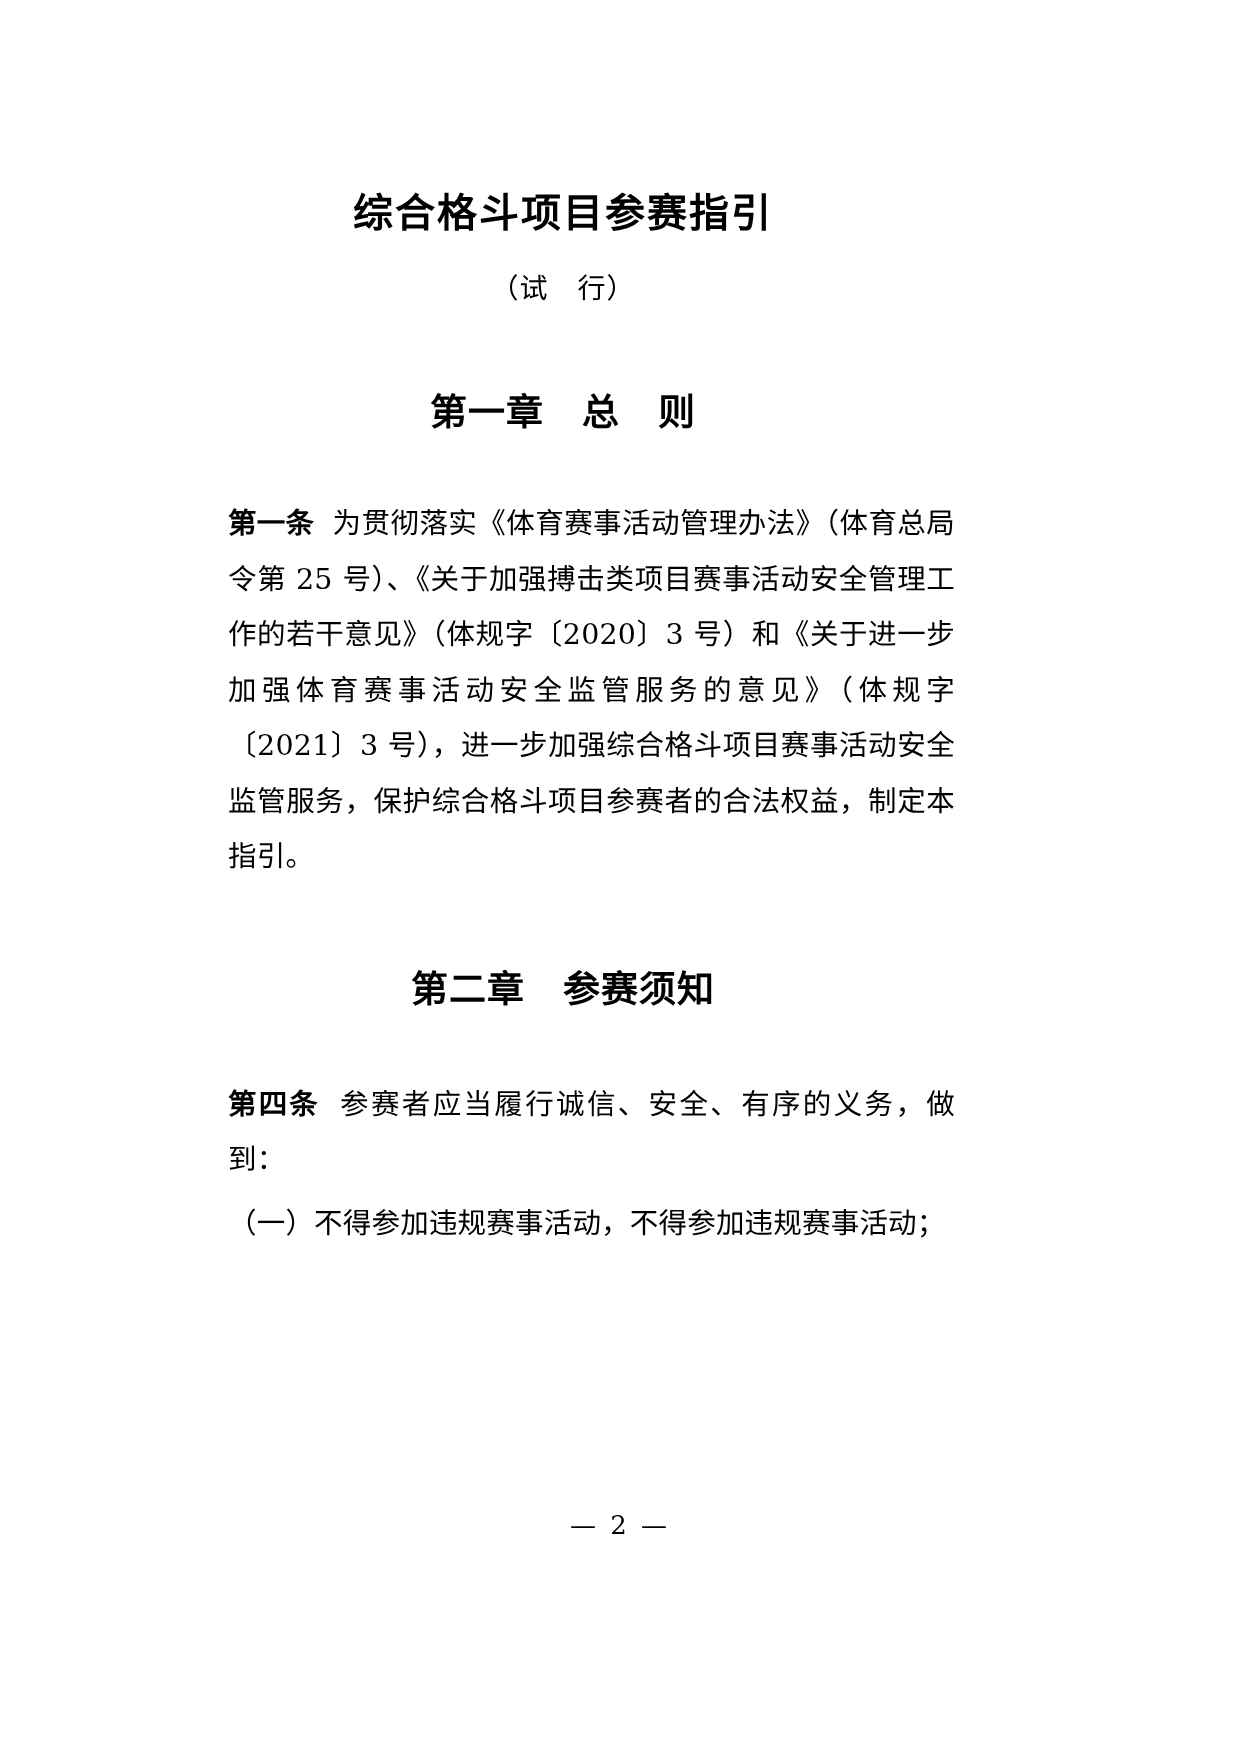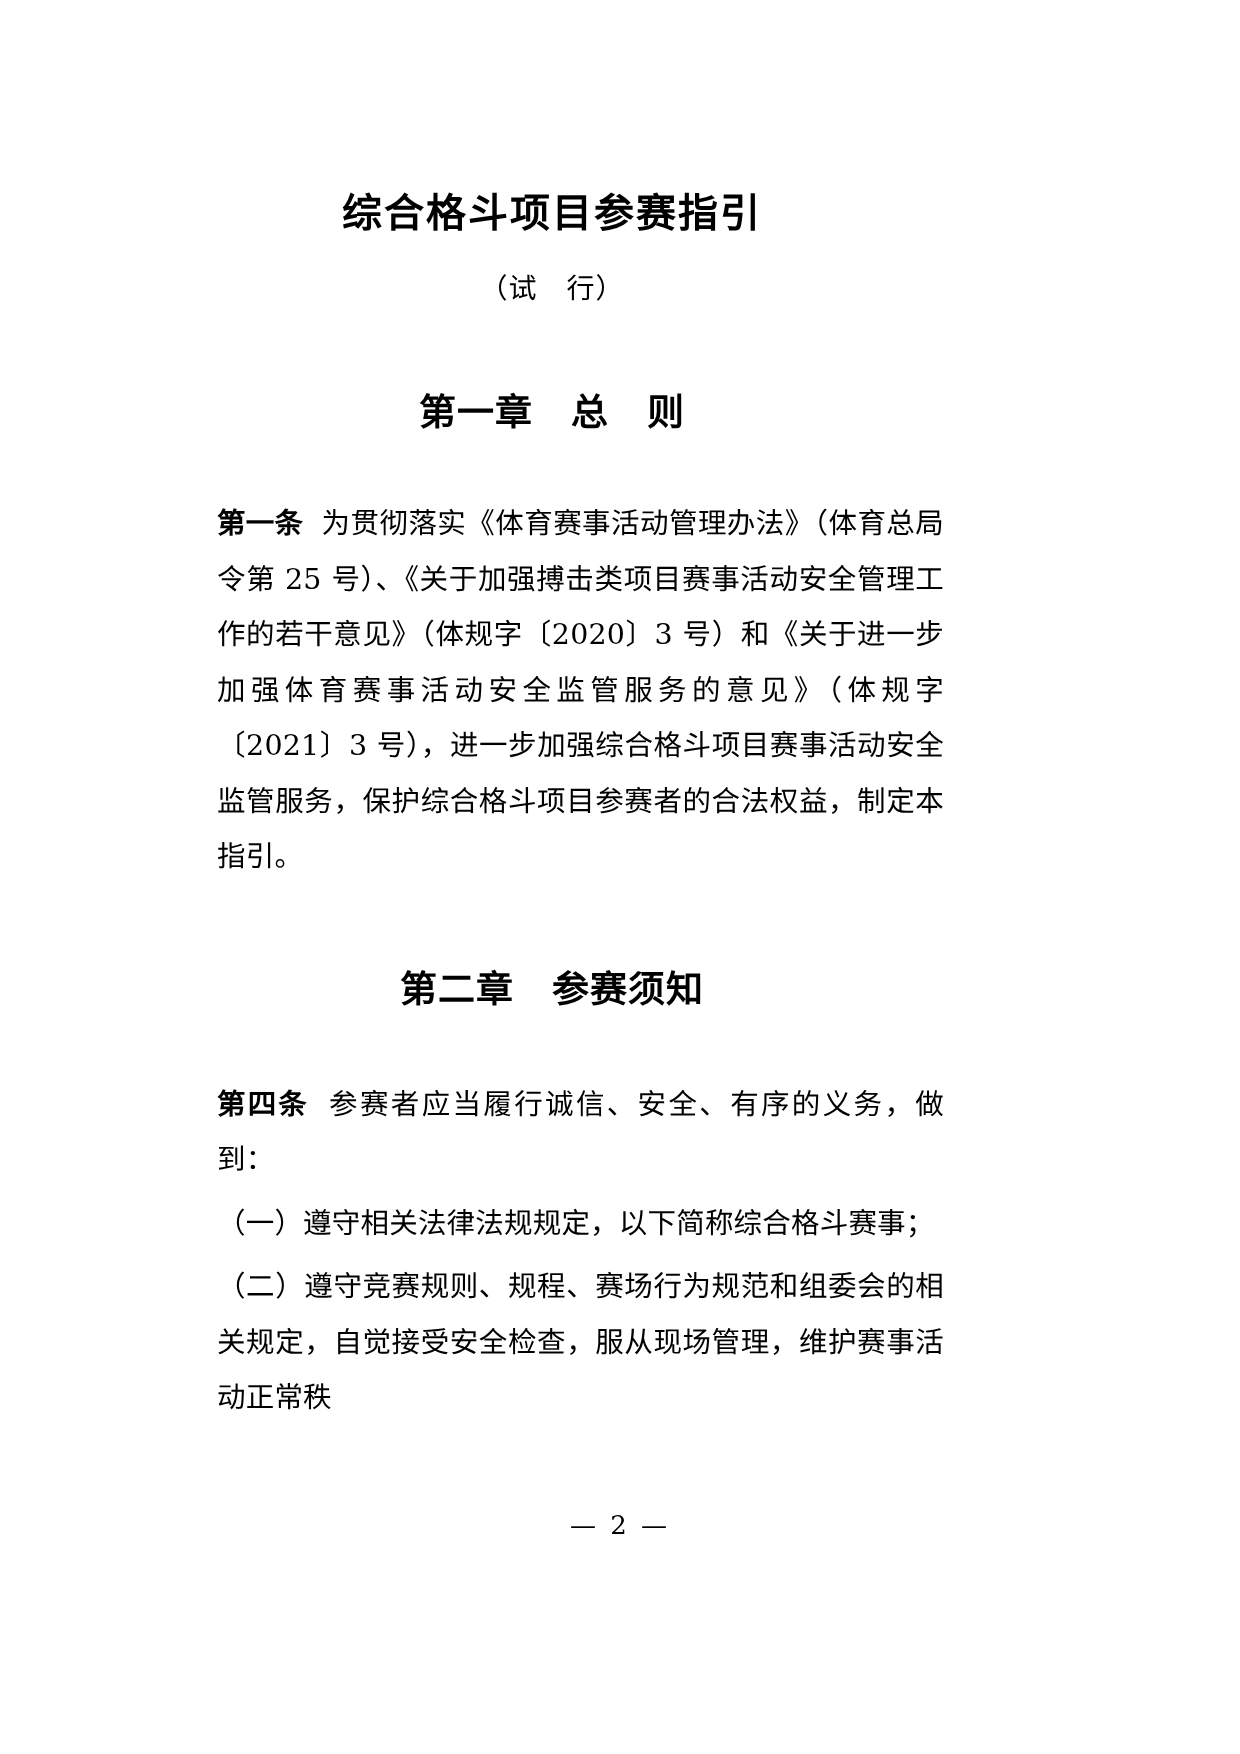--- a/index.html
+++ b/index.html
@@ -16,21 +16,21 @@
     position: relative;
     width: 1240px;
     height: 1754px;
     background: #ffffff;
     margin: 0 auto;
     overflow: hidden;
     box-sizing: border-box;
   }
   .content {
     position: absolute;
-    left: 152px;
+    left: 163px;
     top: 0;
     width: 800px;
   }
 
   
   .doc-title {
     text-align: center;
     font-family: "DejaVu Sans", "Liberation Sans", sans-serif;
     font-weight: bold;
     font-size: 40px;
@@ -110,20 +110,19 @@
     </p>
 
 
 
     <h2 class="chapter-heading chapter-2">第二章　参赛须知</h2>
 
     <p class="article indent first-after-ch2">
       <span class="art-label">第四条</span><span class="gap-after-label"></span><span>参赛者应当履行诚信、安全、有序的义务，做到：</span>
     </p>
 
-    <p class="article indent">（一）遵守相关法律法规规定，以下简称综合格斗赛事；</p>
+    <p class="article indent">（一）不得参加违规赛事活动，不得参加违规赛事活动；</p>
 
-    <p class="article indent">（二）遵守竞赛规则、规程、赛场行为规范和组委会的相关规定，自觉接受安全检查，服从现场管理，维护赛事活动正常秩</p>
 
   </div>
 
   <div class="page-number">— 2 —</div>
 </div>
 
 </body></html>

